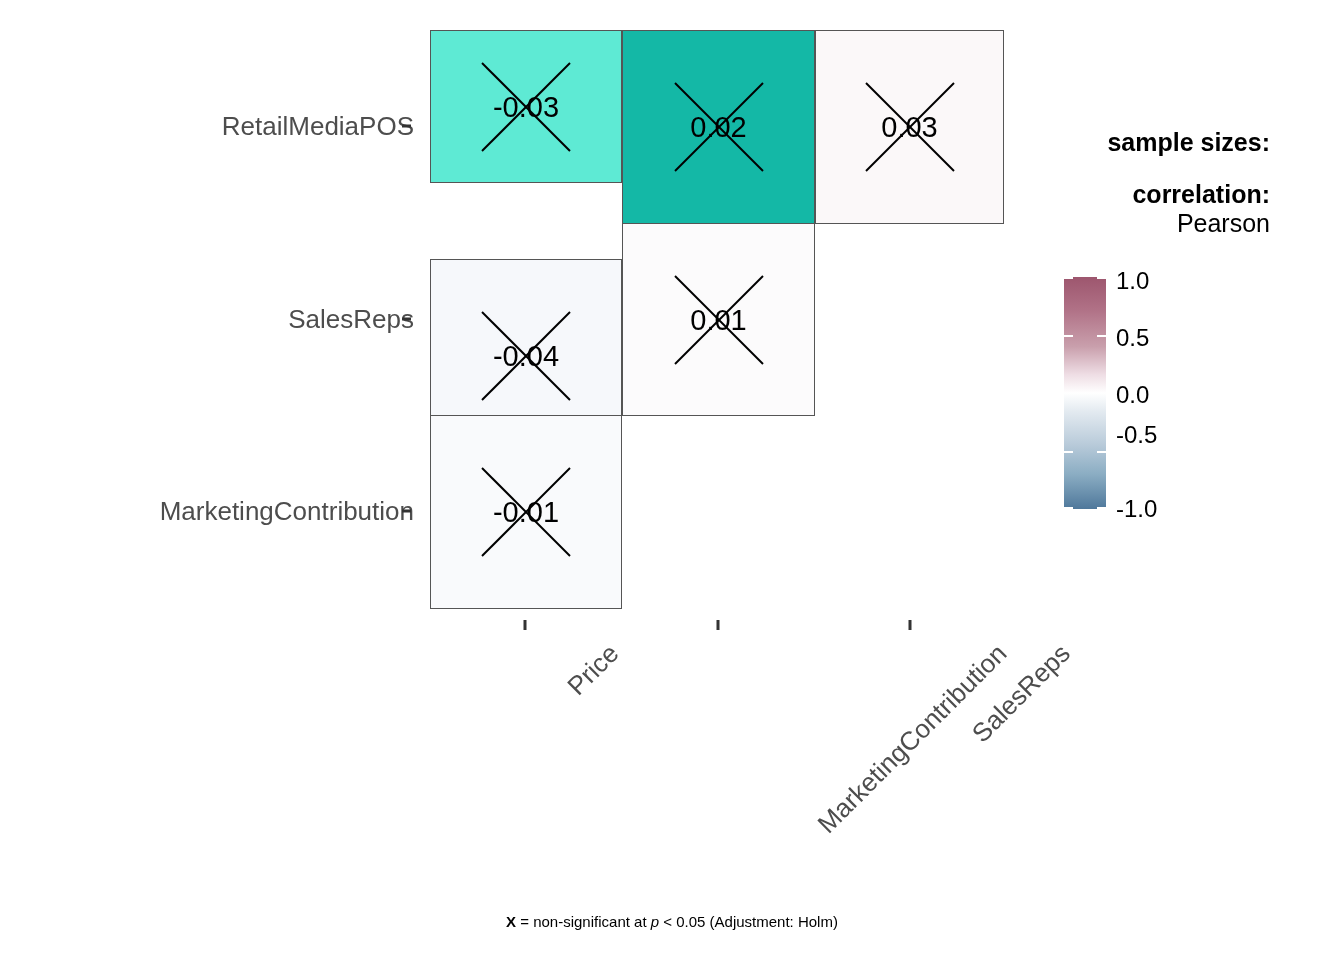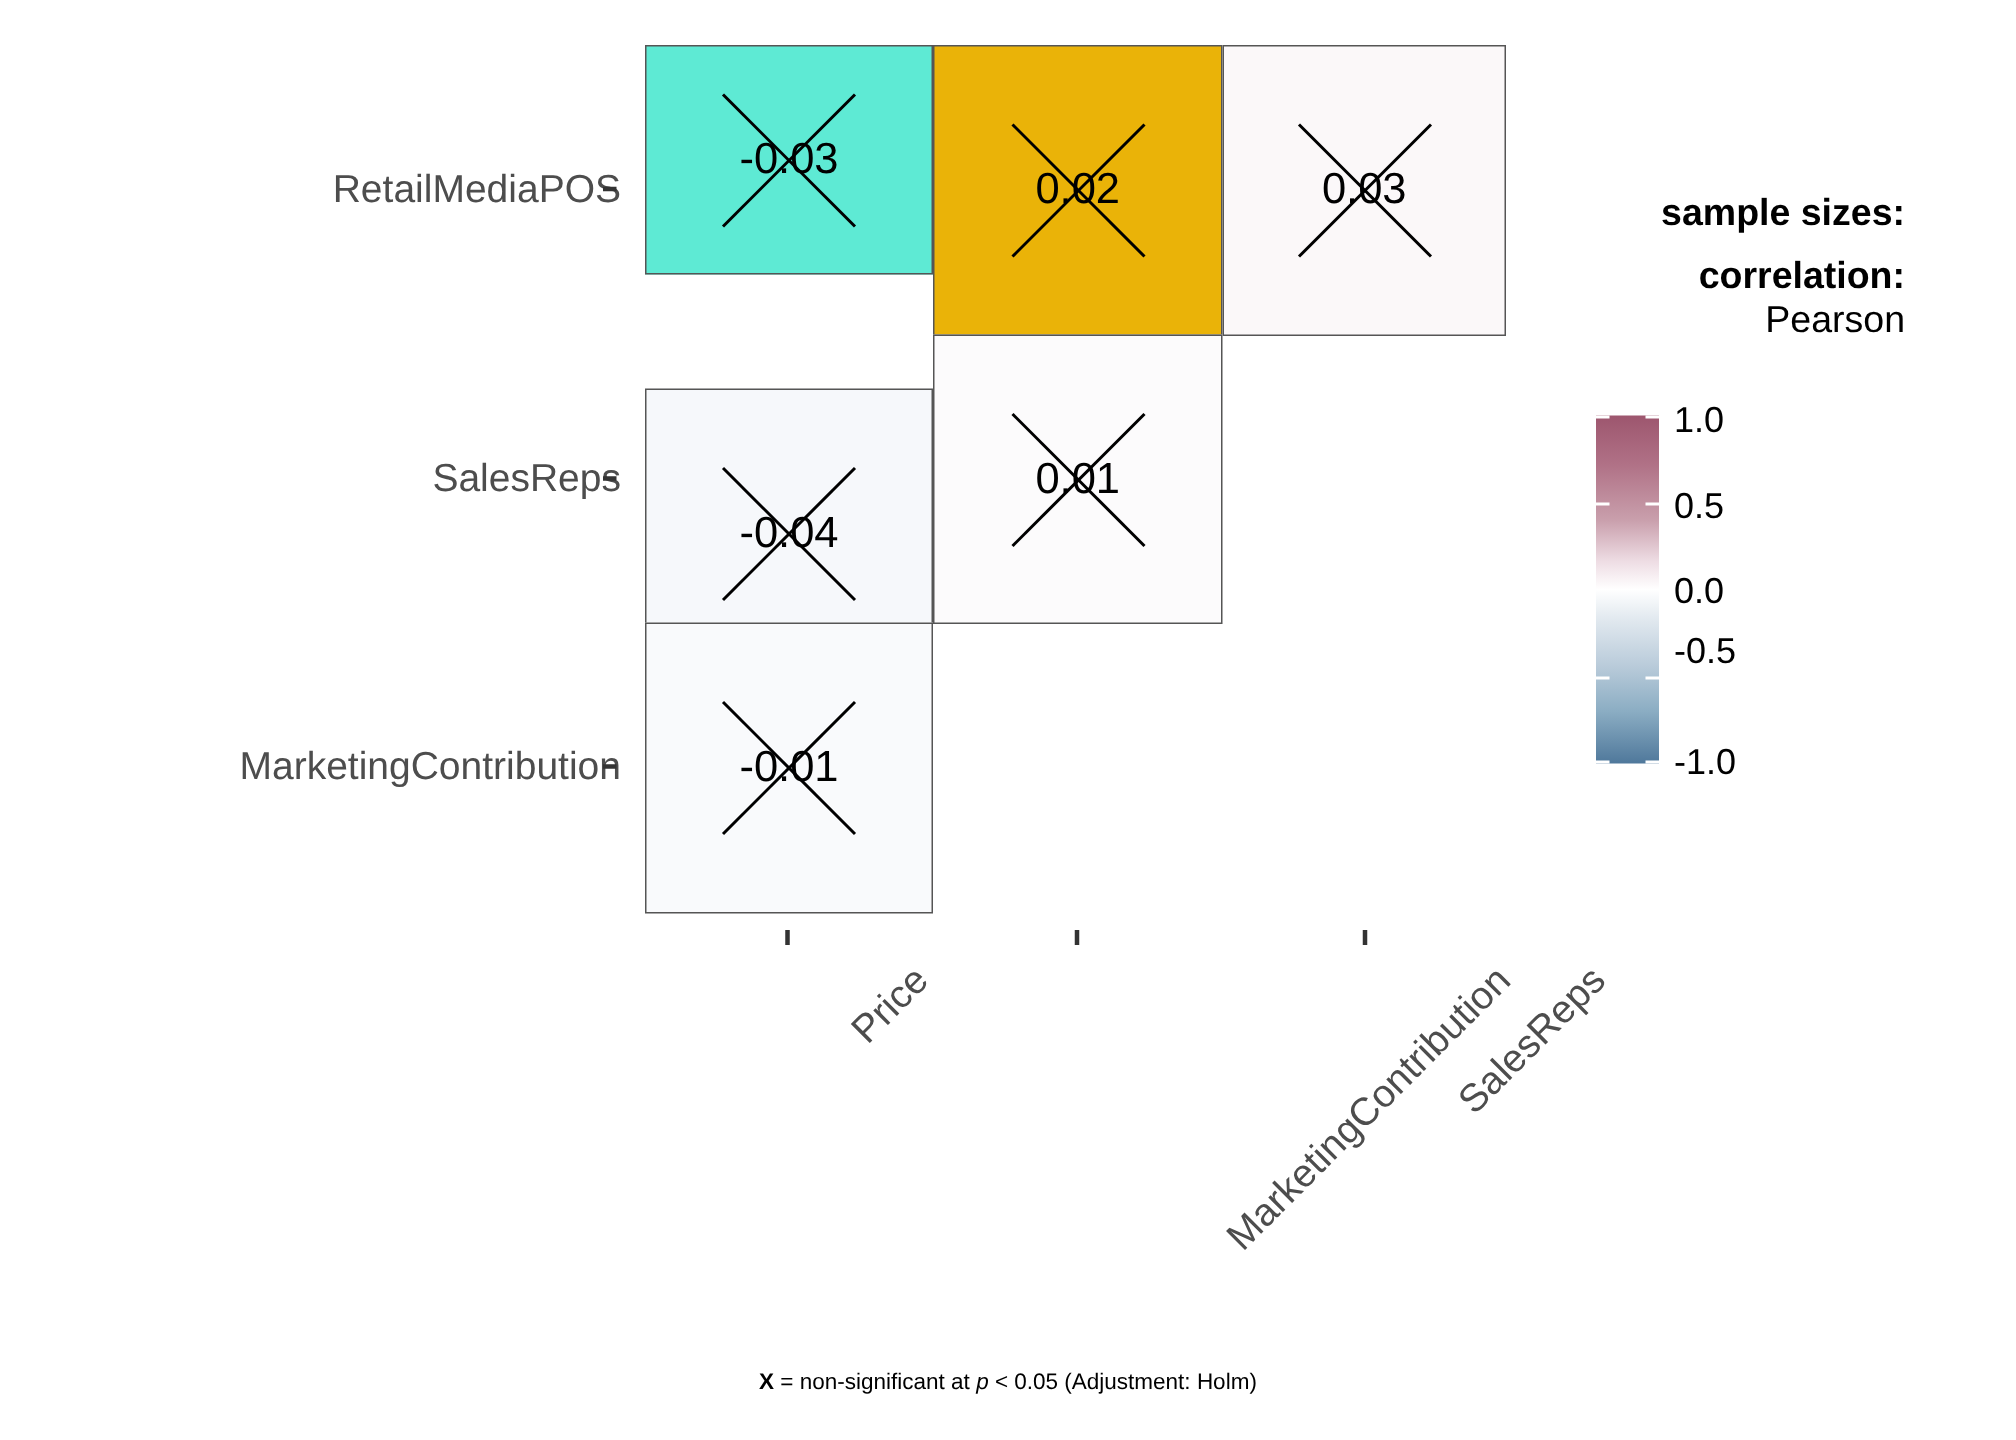--- a/index.html
+++ b/index.html
@@ -189,21 +189,21 @@
     <div class="cell" style="left:0px; top:0px; width:192px; height:153px; background:#5eead4;">
       <div class="cell-value">-0.03</div>
       <div class="cell-x">
         <svg width="92" height="92" viewBox="0 0 92 92">
           <line x1="2" y1="2" x2="90" y2="90" stroke="#000" stroke-width="2"></line>
           <line x1="90" y1="2" x2="2" y2="90" stroke="#000" stroke-width="2"></line>
         </svg>
       </div>
     </div>
 
-    <div class="cell" style="left:192px; top:0px; width:193px; height:194px; background:#eab308;">
+    <div class="cell" style="left:192px; top:0px; width:193px; height:194px; background:#14b8a6;">
       <div class="cell-value">0.02</div>
       <div class="cell-x">
         <svg width="92" height="92" viewBox="0 0 92 92">
           <line x1="2" y1="2" x2="90" y2="90" stroke="#000" stroke-width="2"></line>
           <line x1="90" y1="2" x2="2" y2="90" stroke="#000" stroke-width="2"></line>
         </svg>
       </div>
     </div>
 
     <div class="cell" style="left:385px; top:0px; width:189px; height:194px; background:#fbf8f9;">
@@ -258,21 +258,21 @@
     <div class="xlabel-wrap" style="left:737px; top:638px;">
       <span class="xlabel">MarketingContribution</span>
     </div>
     <div class="xlabel-wrap" style="left:929px; top:638px;">
       <span class="xlabel">SalesReps</span>
     </div>
   </div>
 
   <div id="legend">
     <div class="legend-line legend-title">sample sizes:</div>
-    <div class="legend-line legend-title" style="margin-top:12px;">correlation:</div>
+    <div class="legend-line legend-title" style="margin-top:22px;">correlation:</div>
     <div class="legend-line legend-sub">Pearson</div>
   </div>
 
   <div id="colorbar-wrap">
     <div id="colorbar" style="background: linear-gradient(to bottom, #9d566e 0%, #b07186 14%, #c99fac 30%, #eedde4 42%, #ffffff 50%, #e3eaf0 58%, #b9cbda 72%, #8badc3 85%, #4f789b 100%);">
       <div class="cb-tick left" style="top:0px;"></div>
       <div class="cb-tick right" style="top:0px;"></div>
       <div class="cb-tick left" style="top:58px;"></div>
       <div class="cb-tick right" style="top:58px;"></div>
       <div class="cb-tick left" style="top:174px;"></div>

